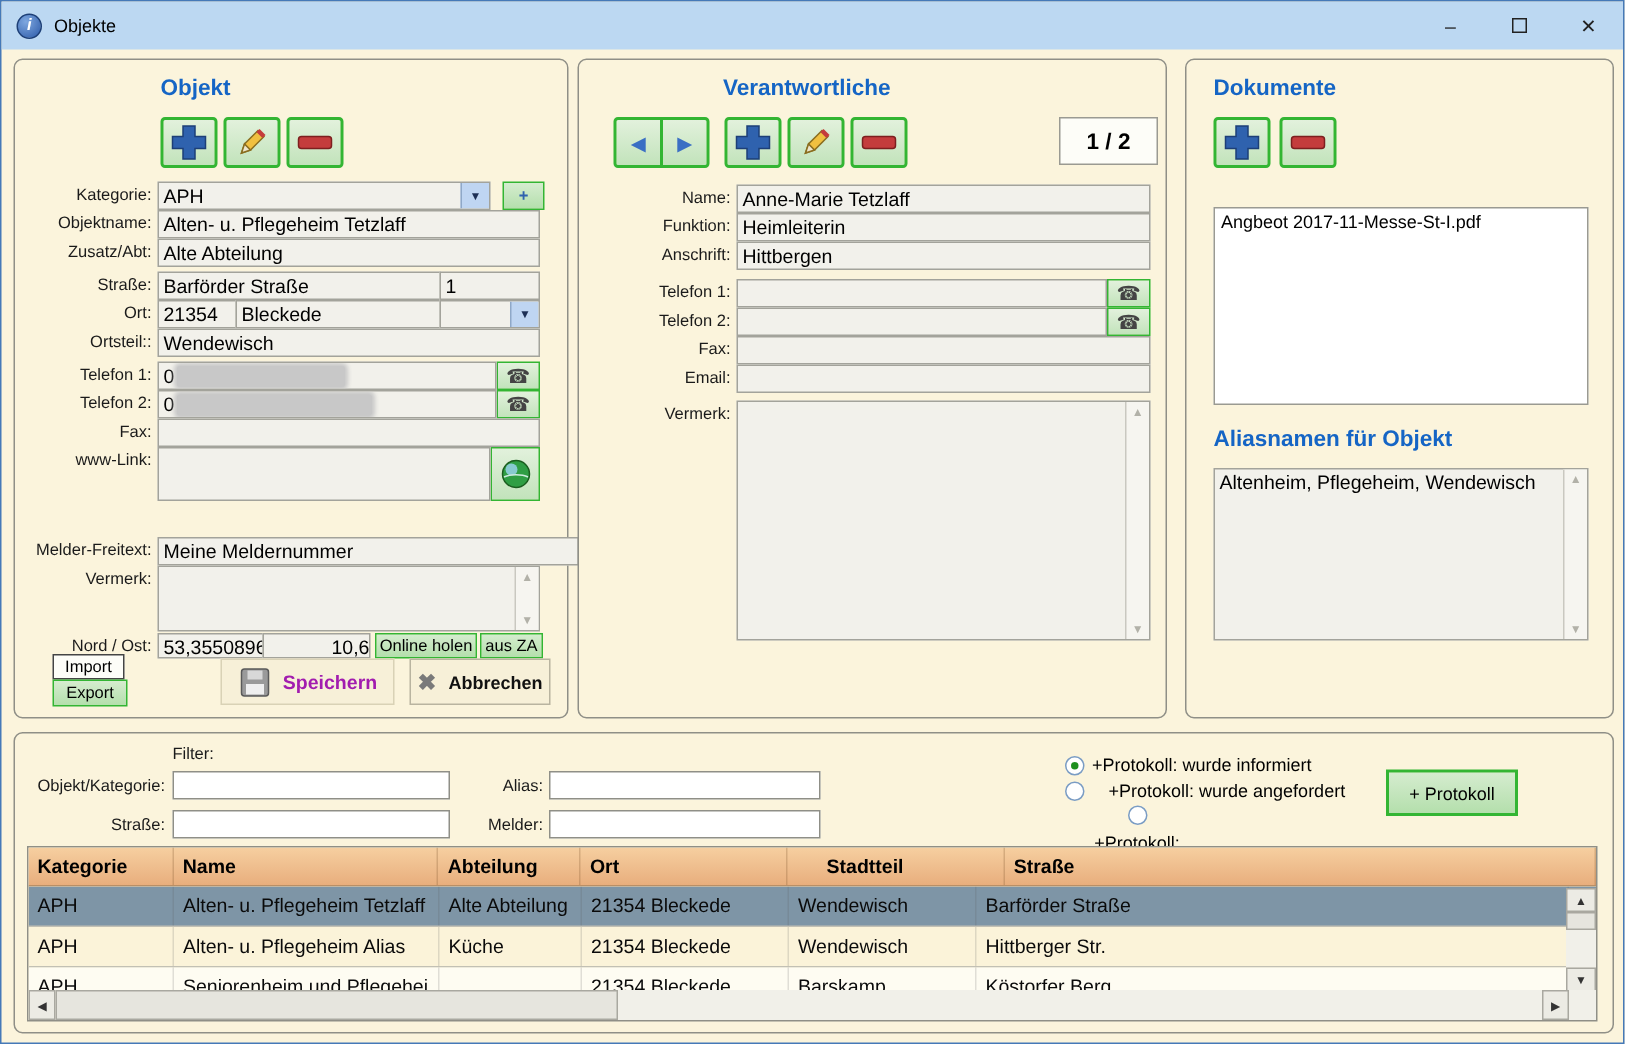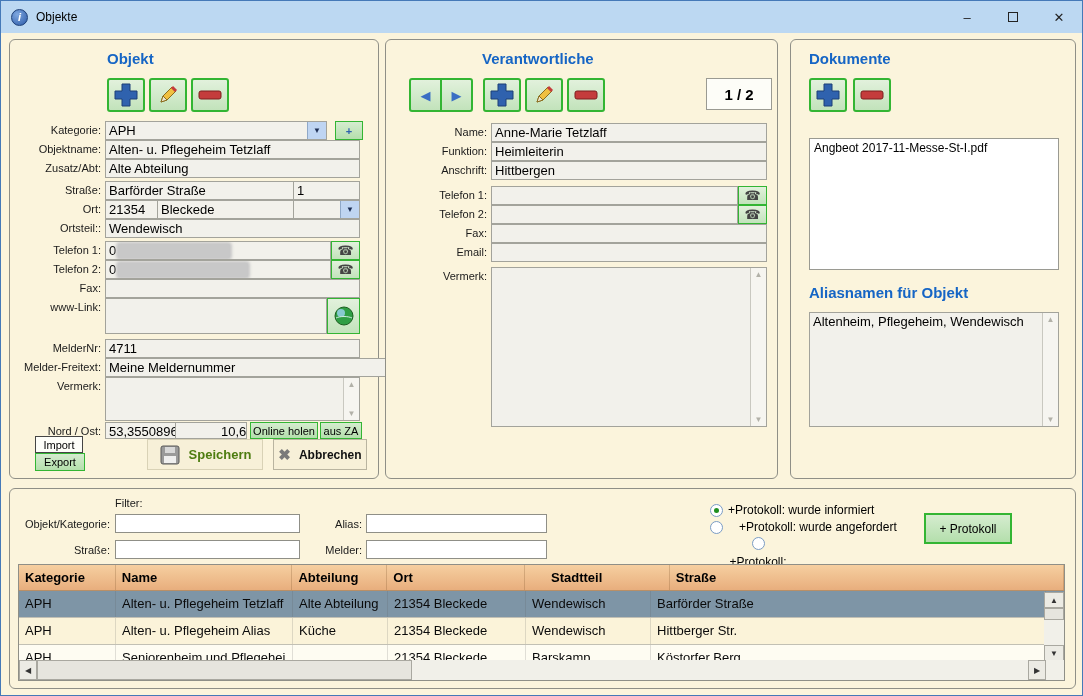--- a/index.html
+++ b/index.html
@@ -199,24 +199,20 @@
       <div class="fld" style="width:222px; height:36px;"></div>
       <div class="gbtn-sm" style="width:33px; height:36px; margin-left:0;">
         <svg width="22" height="22" viewBox="0 0 22 22">
             <circle cx="11" cy="11" r="9" fill="#2F9E44" stroke="#1b5e20"></circle>
             <circle cx="8" cy="8" r="4" fill="#A5D8FF" opacity="0.75"></circle>
             <path d="M3 13c4-2 12-2 16 0" stroke="#CDEBDF" fill="none"></path>
           </svg>
       </div>
     </div>
 
-    <div class="row" style="top:299px;">
-      <div class="lbl">MelderNr:</div>
-      <div class="fld" style="width:255px;">4711</div>
-    </div>
     <div class="row" style="top:318px;">
       <div class="lbl">Melder-Freitext:</div>
       <div class="fld" style="width:281px;">Meine Meldernummer</div>
     </div>
 
     <div class="row" style="top:337px;">
       <div class="lbl">Vermerk:</div>
       <div class="area" style="width:255px; height:44px;">
         <div class="txt"></div>
         <div class="vscroll">
@@ -236,21 +232,21 @@
 
     <div style="position:absolute; left:25px; top:396px; width:48px; height:17px; background:#FDFDF8; border:1px solid #444; font-size:11px; display:flex; align-items:center; justify-content:center;">Import</div>
     <div class="minibtn-green" style="position:absolute; left:25px; top:413px; width:50px; height:18px;">Export</div>
 
     <div class="btn-cream" style="left:137px; top:399px; width:116px; height:31px; border-color:#D9D2B6;">
       <svg width="22" height="22" viewBox="0 0 22 22">
           <rect x="2" y="2" width="18" height="18" rx="2" fill="#9a9a9a" stroke="#5a5a5a"></rect>
           <rect x="6" y="3" width="10" height="6" fill="#d8d8d8"></rect>
           <rect x="5" y="12" width="12" height="7" fill="#efefef"></rect>
         </svg>
-      <span style="color:#4d7c0f;">Speichern</span>
+      <span style="color:#a21caf;">Speichern</span>
     </div>
     <div class="btn-cream" style="left:263px; top:399px; width:94px; height:31px; border-color:#B9B4A0; font-size:12px;">
       <span style="color:#7a7a7a; font-size:15px; font-weight:bold;">✖</span>
       <span style="color:#111;">Abbrechen</span>
     </div>
   </div>
 
   <div class="panel ve" style="left:384px; top:38px; width:393px; height:440px;">
     <div class="h" style="left:96px; top:10px;">Verantwortliche</div>
 

